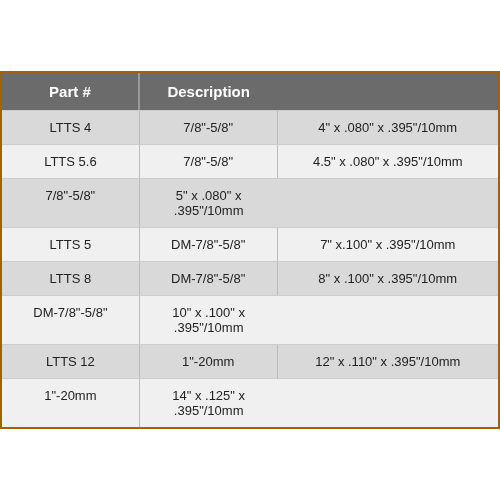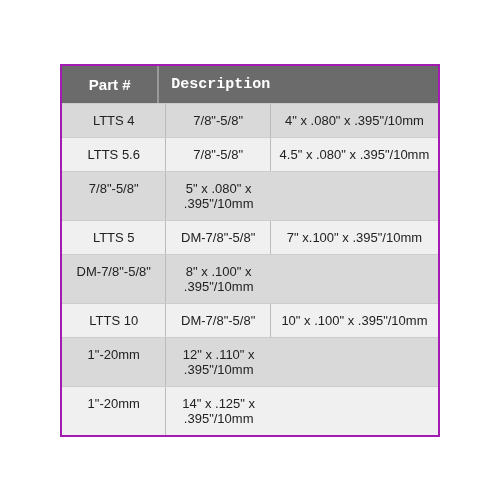--- a/index.html
+++ b/index.html
@@ -12,42 +12,41 @@
       width: 500px;
       height: 500px;
       background-color: #ffffff;
       display: flex;
       align-items: center;
       justify-content: center;
       font-family: Arial, sans-serif;
     }
 
     .table-container {
-      width: 380px;
-      border: 2px solid #a21caf;
+      width: 500px;
+      border: 2px solid #a16207;
     }
 
     .table-header {
       display: grid;
       grid-template-columns: 1fr 1fr 1.6fr;
       background-color: #6b6b6b;
     }
 
     .header-cell {
       padding: 10px 12px;
       color: #ffffff;
       font-weight: bold;
       font-size: 15px;
       text-align: center;
       border-right: 2px solid #999;
     }
 
     .header-cell:last-child {
       border-right: none;
-      font-family: Liberation Mono, monospace;
     }
 
     .table-body {
       display: flex;
       flex-direction: column;
     }
 
     .table-row {
       display: grid;
       grid-template-columns: 1fr 1fr 1.6fr;
@@ -96,29 +95,30 @@
       <div class="table-row">
         <div class="table-cell">7/8"-5/8"</div>
         <div class="table-cell">5" x .080" x .395"/10mm</div>
       </div>
       <div class="table-row">
         <div class="table-cell">LTTS  5</div>
         <div class="table-cell">DM-7/8"-5/8"</div>
         <div class="table-cell">7" x.100" x .395"/10mm</div>
       </div>
       <div class="table-row">
+        <div class="table-cell">LTTS  8</div>
         <div class="table-cell">DM-7/8"-5/8"</div>
         <div class="table-cell">8" x .100" x .395"/10mm</div>
       </div>
       <div class="table-row">
-        <div class="table-cell">LTTS  10</div>
         <div class="table-cell">DM-7/8"-5/8"</div>
         <div class="table-cell">10" x .100" x .395"/10mm</div>
       </div>
       <div class="table-row">
+        <div class="table-cell">LTTS  12</div>
         <div class="table-cell">1"-20mm</div>
         <div class="table-cell">12" x .110" x .395"/10mm</div>
       </div>
       <div class="table-row">
         <div class="table-cell">1"-20mm</div>
         <div class="table-cell">14" x .125" x .395"/10mm</div>
       </div>
     </div>
 </div>
 

